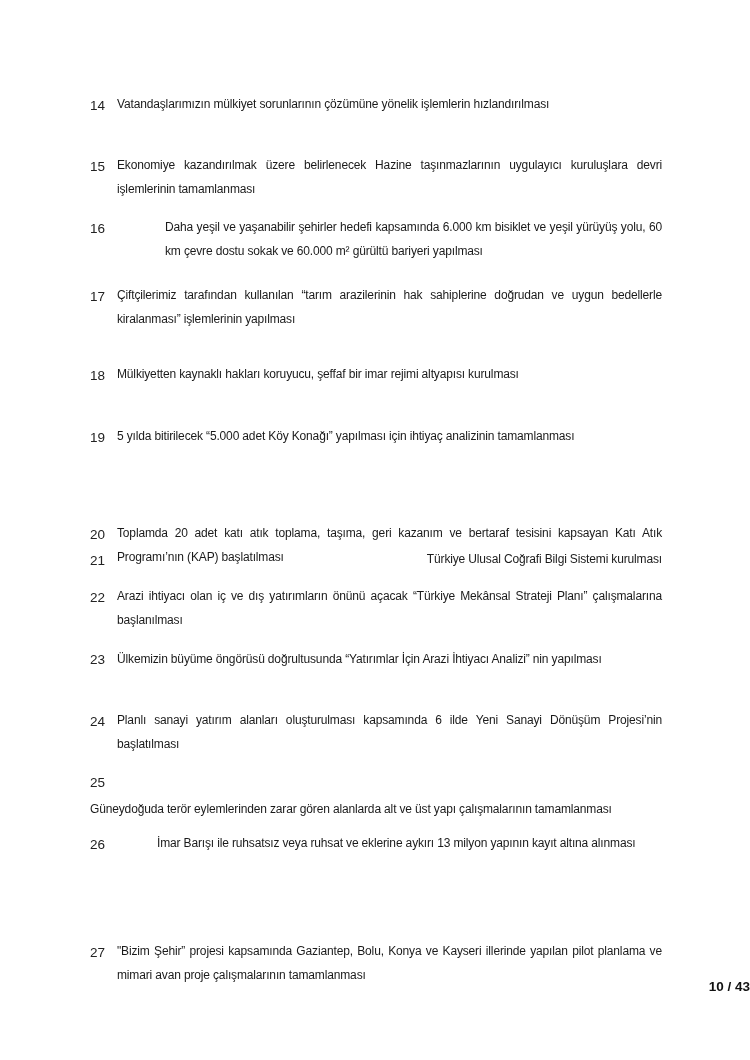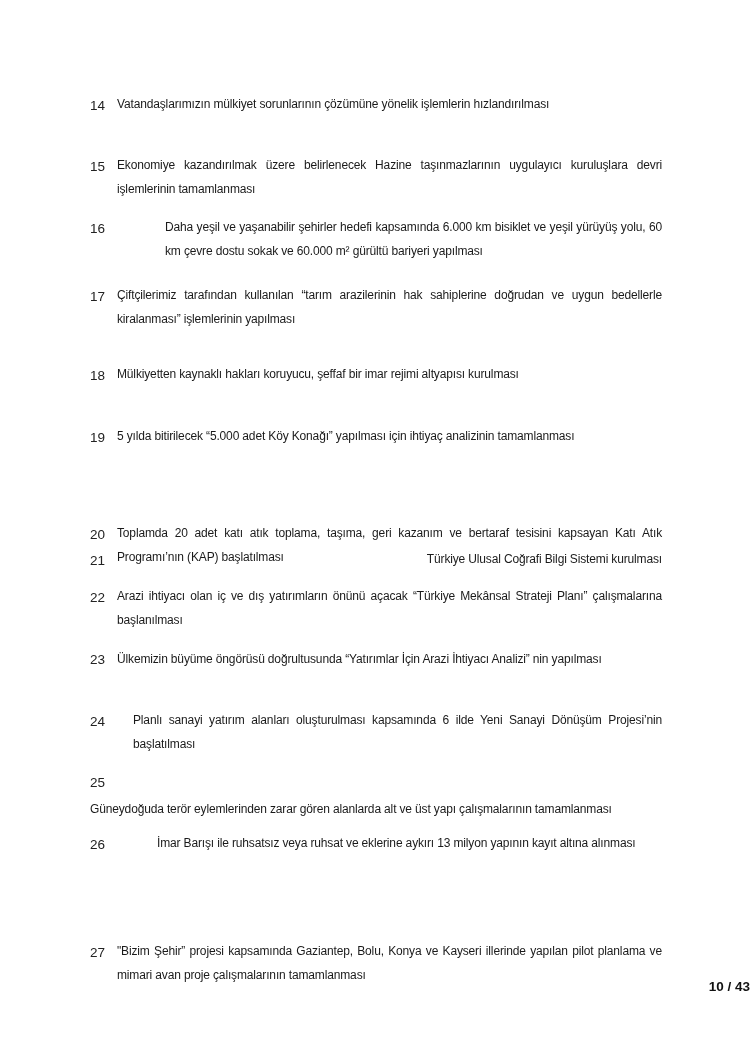--- a/index.html
+++ b/index.html
@@ -107,21 +107,21 @@
   <div class="item" style="top:585px;">
     <span class="num">22</span>
     <span class="txt">Arazi ihtiyacı olan iç ve dış yatırımların önünü açacak “Türkiye Mekânsal Strateji Planı” çalışmalarına başlanılması</span>
   </div>
 
   <div class="item" style="top:647px;align-items:center;">
     <span class="num">23</span>
     <span class="txt">Ülkemizin büyüme öngörüsü doğrultusunda “Yatırımlar İçin Arazi İhtiyacı Analizi” nin yapılması</span>
   </div>
 
-  <div class="item" style="top:709px;gap:16px;">
+  <div class="item" style="top:709px;">
     <span class="num">24</span>
     <span class="txt">Planlı sanayi yatırım alanları oluşturulması kapsamında 6 ilde Yeni Sanayi Dönüşüm Projesi’nin başlatılması</span>
   </div>
 
   <div class="item" style="top:770px;flex-direction:column;">
     <span class="num">25</span>
     <span class="txt">Güneydoğuda terör eylemlerinden zarar gören alanlarda alt ve üst yapı çalışmalarının tamamlanması</span>
   </div>
 
   <div class="item" style="top:832px;gap:40px;">

